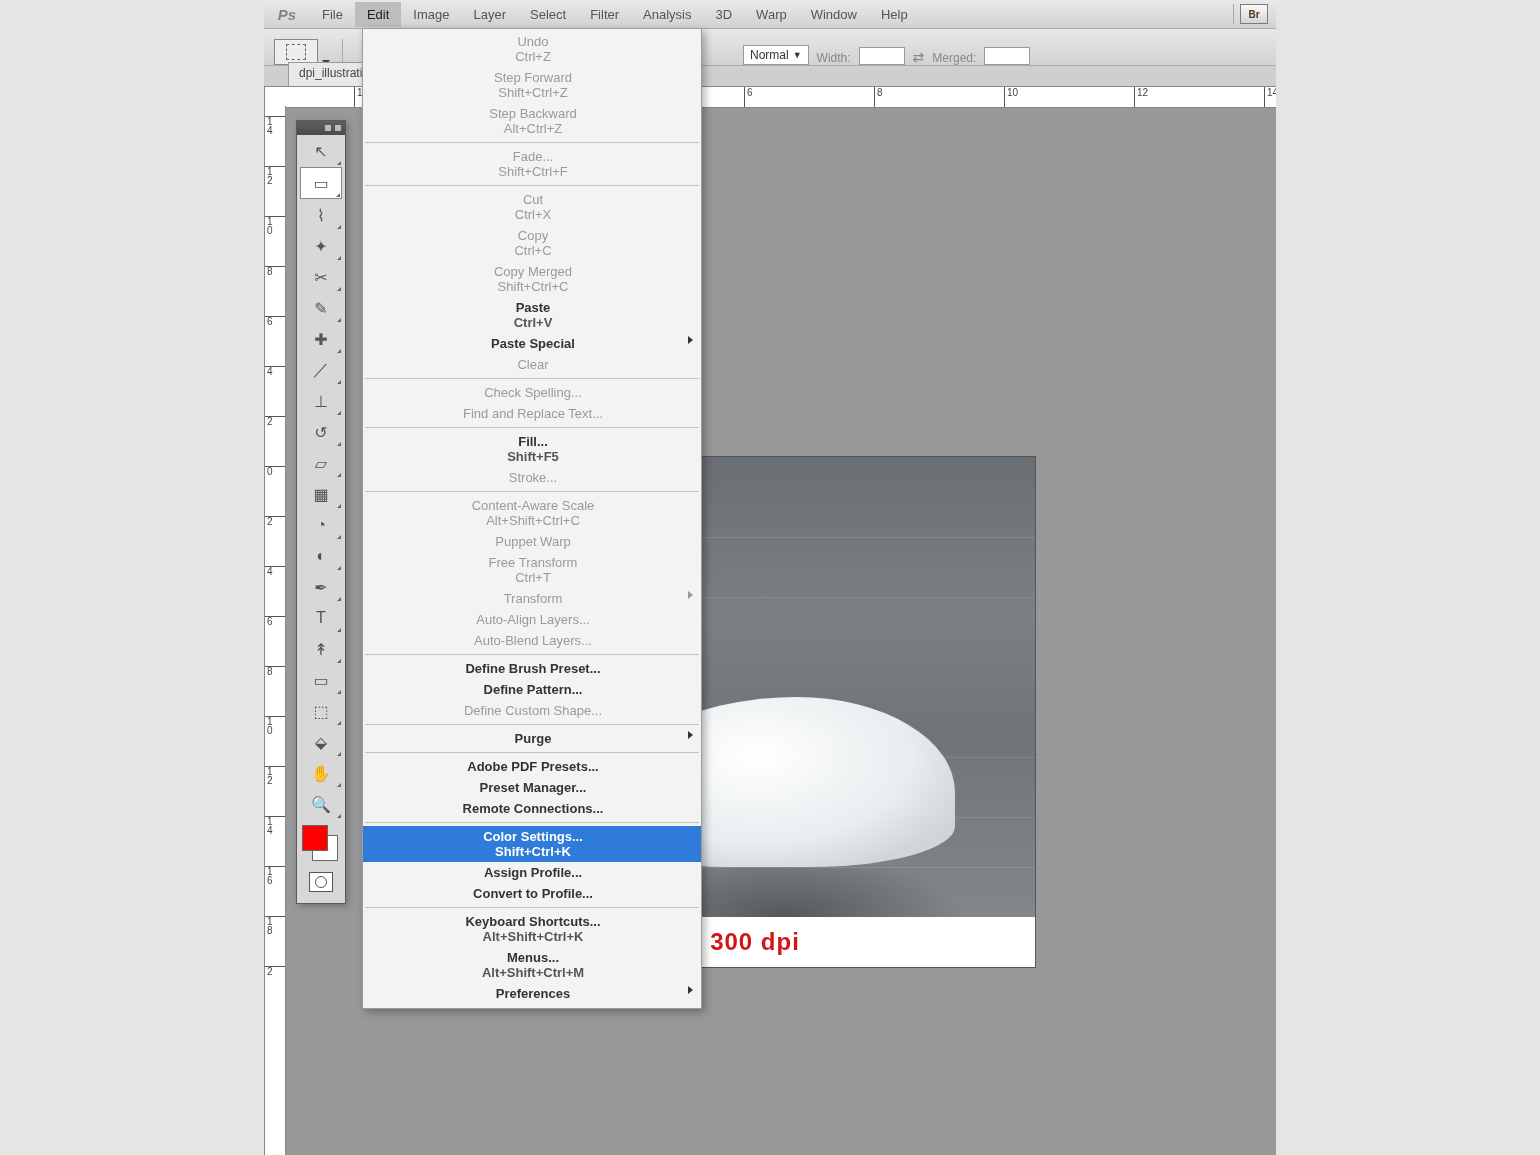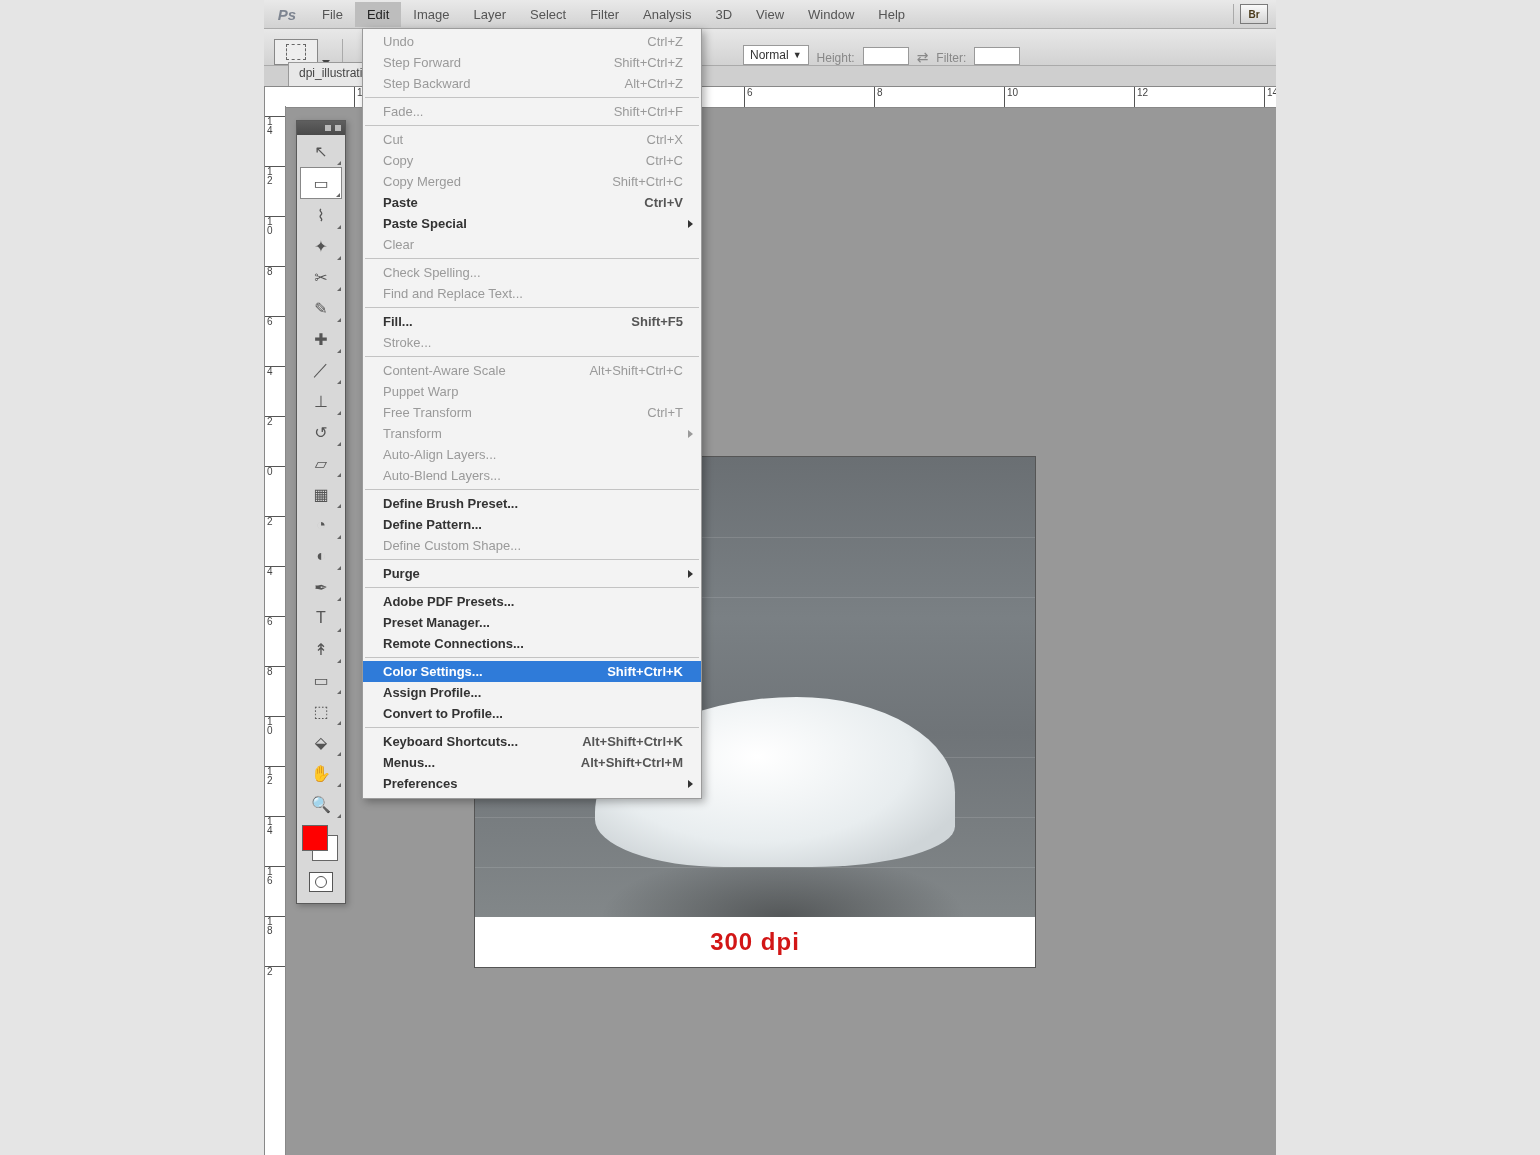--- a/index.html
+++ b/index.html
@@ -58,21 +58,21 @@
   .toolbtn .mk{position:absolute;right:1px;bottom:1px;width:0;height:0;border-left:4px solid transparent;border-bottom:4px solid #666;}
   .colorwell{height:40px;position:relative;margin:4px 3px;}
   .cw-bg{position:absolute;left:12px;top:12px;width:24px;height:24px;background:#fff;border:1px solid #666;}
   .cw-fg{position:absolute;left:2px;top:2px;width:24px;height:24px;background:#ff0000;border:1px solid #666;}
   .maskbtn{height:30px;margin:2px 3px 6px 3px;display:flex;align-items:center;justify-content:center;}
   .maskbtn .m{width:22px;height:18px;border:1px solid #555;background:#fff;display:flex;align-items:center;justify-content:center;}
   .maskbtn .m .c{width:10px;height:10px;border:1px solid #555;border-radius:50%;}
 
   
   .dropdown{position:absolute;left:362px;top:28px;width:338px;background:#f3f3f3;border:1px solid #9b9b9b;box-shadow:3px 3px 8px rgba(0,0,0,.3);padding:2px 0 4px 0;}
-  .mi{display:flex;align-items:center;justify-content:space-between;padding:3px 18px 3px 20px;font-size:13px;color:#333;position:relative;}
+  .mi{display:flex;align-items:center;justify-content:space-between;padding:3px 18px 3px 20px;font-size:13px;color:#333;position:relative;flex-direction:column;}
   .mi.dis{color:#9a9a9a;}
   .mi .sc{color:#555;font-size:13px;}
   .mi.dis .sc{color:#9a9a9a;}
   .mi.bold{font-weight:700;}
   .mi.hl{background:#2f7bd9;color:#fff;}
   .mi.hl .sc{color:#fff;}
   .mi .sub{position:absolute;right:8px;width:0;height:0;border-top:4px solid transparent;border-bottom:4px solid transparent;border-left:5px solid #333;}
   .mi.dis .sub{border-left-color:#9a9a9a;}
   .msep{height:1px;background:#c3c3c3;margin:3px 2px;}
 </style>
@@ -85,44 +85,44 @@
     <div class="menubar">
       <div class="ps-logo">Ps</div>
       <span class="menu-item">File</span>
         <span class="menu-item open">Edit</span>
         <span class="menu-item">Image</span>
         <span class="menu-item">Layer</span>
         <span class="menu-item">Select</span>
         <span class="menu-item">Filter</span>
         <span class="menu-item">Analysis</span>
         <span class="menu-item">3D</span>
-        <span class="menu-item">View</span>
+        <span class="menu-item">Warp</span>
         <span class="menu-item">Window</span>
         <span class="menu-item">Help</span>
       <div class="spacer"></div>
       <div style="width:1px;height:20px;background:#aaa;margin:0 6px;"></div>
       <div class="br-btn">Br</div>
     </div>
 
     <div class="optionbar">
       <div class="tool-preview">
           <div class="dashed"></div>
         </div>
       <div class="tri"></div>
       <div class="sep"></div>
 
       <div style="width:380px"></div>
       <div class="dd">
         <span>Normal</span>
         <span style="font-size:9px;">▼</span>
       </div>
-      <span class="txt">Height:</span>
+      <span class="txt">Width:</span>
       <div class="minifield"></div>
       <span class="swap-icon">⇄</span>
-      <span class="txt">Filter:</span>
+      <span class="txt">Merged:</span>
       <div class="minifield"></div>
     </div>
 
     <div class="doctabs">
       <div class="doctab">dpi_illustrati(</div>
     </div>
 
     <div class="workarea">
       <div class="ruler-corner"></div>
       <div class="ruler-h" id="rulerH">

